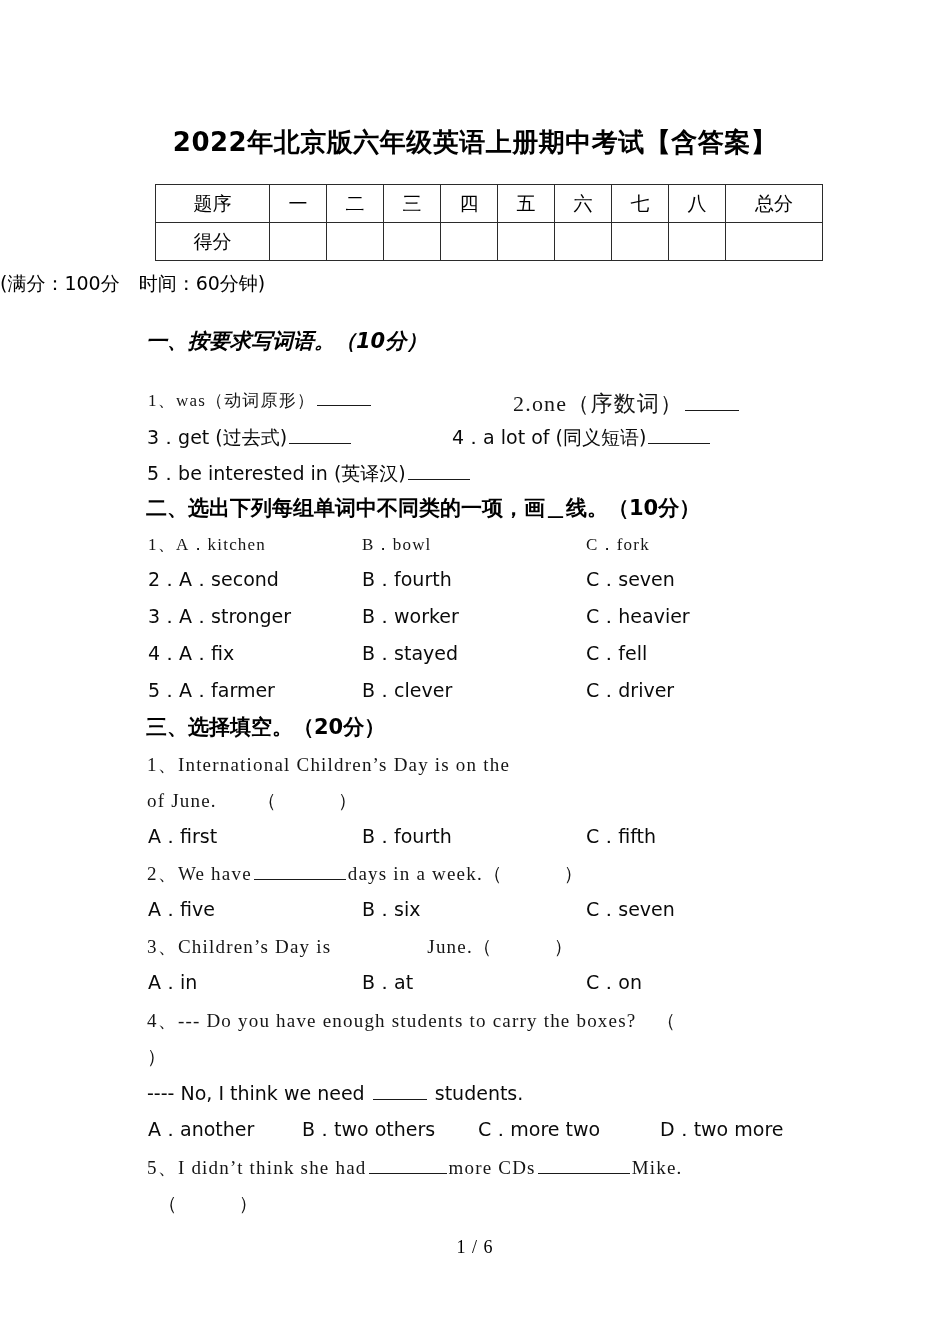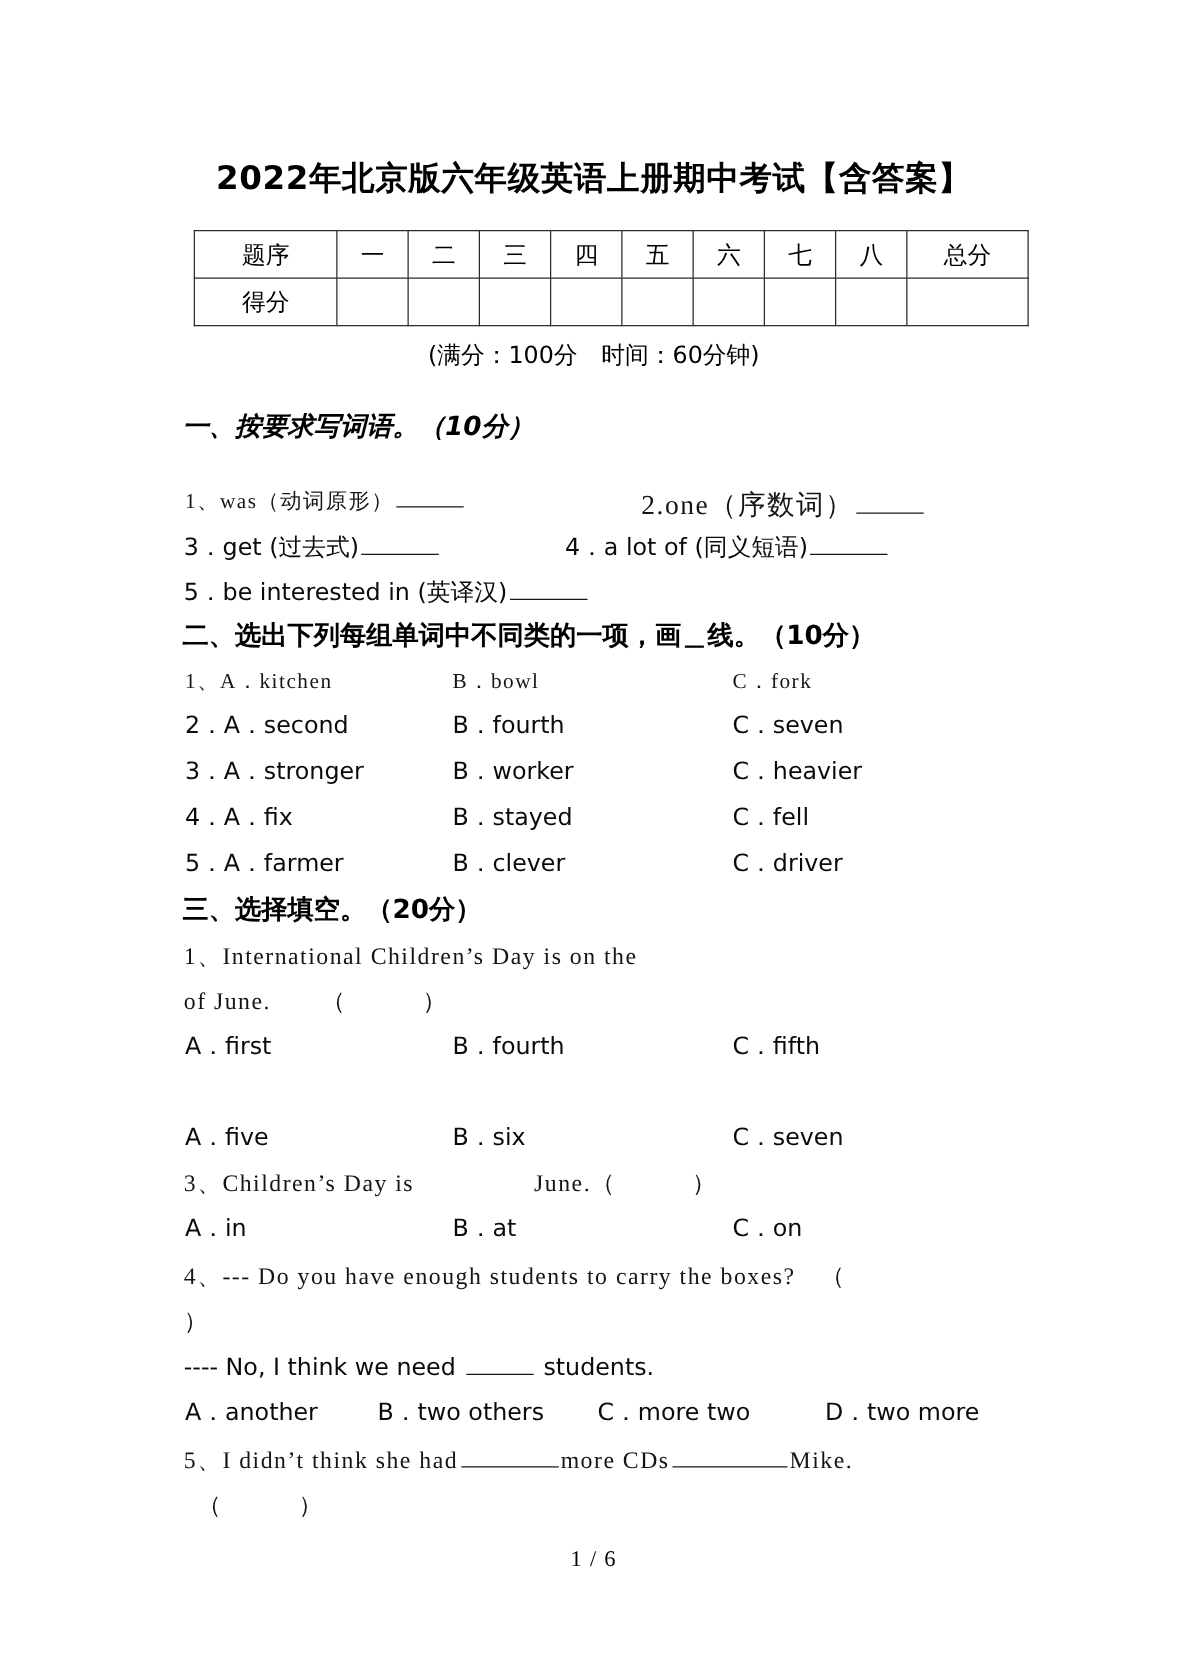--- a/index.html
+++ b/index.html
@@ -59,21 +59,21 @@
   .score-table td.head-label { width: 113px; }
   .score-table td.num-col    { width: 56px; }
   .score-table td.total-col  { width: 96px; }
 
   
   .exam-meta {
     position: absolute;
     left: 0;
     top: 271px;
     width: 950px;
-    text-align: center;
+    text-align: left;
     font-family: "DejaVu Sans", sans-serif;
     font-size: 19px;
     white-space: nowrap;
   }
 
   
   .section-heading {
     position: absolute;
     left: 146px;
     font-family: "DejaVu Sans", sans-serif;
@@ -232,20 +232,23 @@
   <div class="section-heading" style="top:713px;">三、选择填空。（20分）</div>
 
   <div class="row serif" style="left:147px; top:752px;">1、International Children’s Day is on the</div>
   <div class="row serif" style="left:147px; top:788px;">of June.　　（　　　）</div>
   <div class="row" style="top:824px; left:0; width:950px;">
     <span class="sans opt-a">A．first</span>
     <span class="sans opt-b">B．fourth</span>
     <span class="sans opt-c">C．fifth</span>
   </div>
 
+  <div class="row serif" style="left:147px; top:861px;">
+    <span>2、We have</span><span class="blank bl-xl"></span><span>days in a week.（　　　）</span>
+  </div>
   <div class="row" style="top:897px; left:0; width:950px;">
     <span class="sans opt-a">A．five</span>
     <span class="sans opt-b">B．six</span>
     <span class="sans opt-c">C．seven</span>
   </div>
 
   <div class="row serif" style="left:147px; top:934px;">
     <span>3、Children’s Day is</span><span style="display:inline-block;width:96px;"></span><span>June.（　　　）</span>
   </div>
   <div class="row" style="top:970px; left:0; width:950px;">

